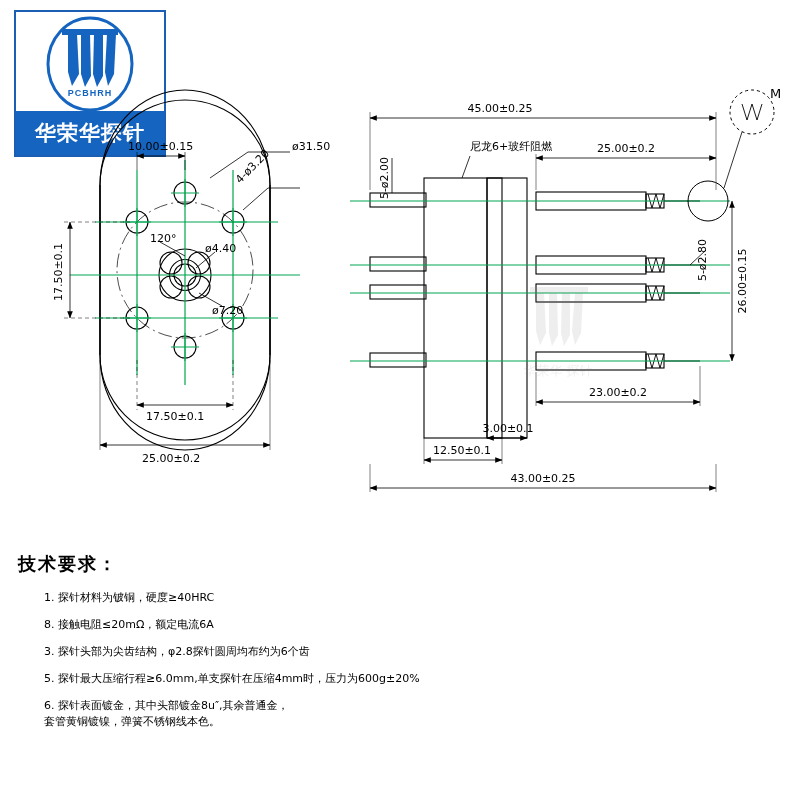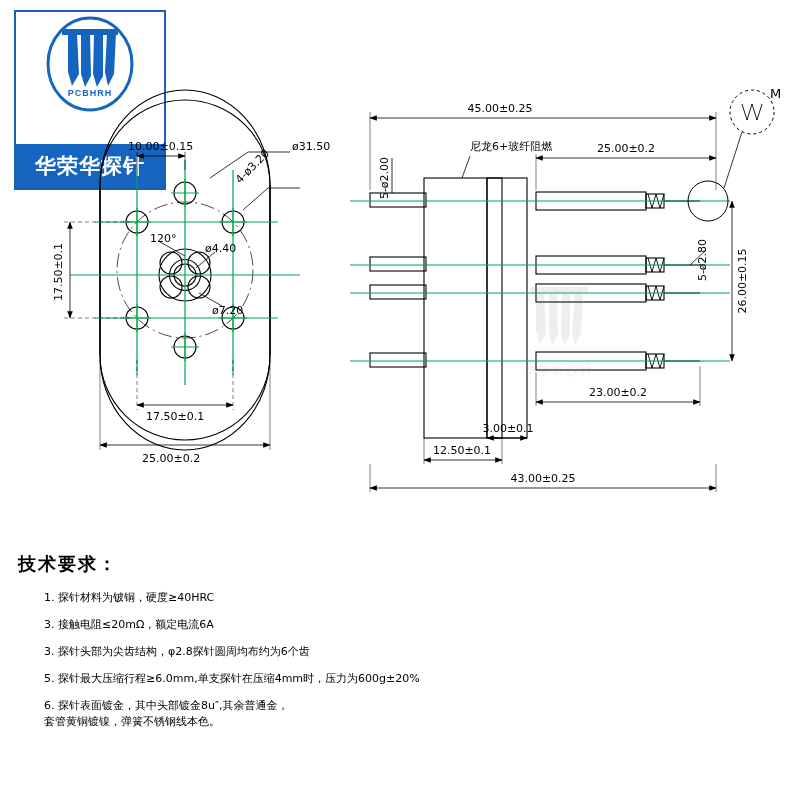--- a/index.html
+++ b/index.html
@@ -9,21 +9,21 @@
     font-family:"Liberation Sans", sans-serif;
     color:#000;
     position:relative;
     overflow:hidden;
   }
   .stage{position:absolute;left:0;top:0;width:800px;height:800px;}
   .abs{position:absolute;}
 
   
   #logo-box{
-    left:14px;top:10px;width:152px;height:180px;
+    left:14px;top:10px;width:152px;height:147px;
     border:2px solid #1a5fb4;
     background:#fff;
     box-sizing:border-box;
   }
   #logo-mark{
     position:absolute;left:0;top:0;width:148px;height:104px;
   }
   #logo-caption{
     position:absolute;left:0;bottom:0;width:148px;height:44px;
     background:#1565c0;color:#fff;
@@ -288,20 +288,20 @@
         <path d="M55 18 h8 l-2 40 -6 12 -3 -14 z"></path>
         <rect x="10" y="12" width="58" height="6"></rect>
         <text x="38" y="100" font-size="13" text-anchor="middle" font-family="DejaVu Sans, sans-serif">华荣华 探针</text>
       </g>
     </g>
   </svg>
 
   <div class="abs" id="tech-title">技术要求：</div>
   <div class="abs" id="tech-list">
     <div class="tech-item">1. 探针材料为铍铜，硬度≥40HRC</div>
-    <div class="tech-item">3. 接触电阻≤20mΩ，额定电流6A</div>
+    <div class="tech-item">8. 接触电阻≤20mΩ，额定电流6A</div>
     <div class="tech-item">3. 探针头部为尖齿结构，φ2.8探针圆周均布约为6个齿</div>
     <div class="tech-item">5. 探针最大压缩行程≥6.0mm,单支探针在压缩4mm时，压力为600g±20%</div>
     <div class="tech-item">6. 探针表面镀金，其中头部镀金8u″,其余普通金，
     套管黄铜镀镍，弹簧不锈钢线本色。</div>
   </div>
 
 </div>
 
 </body></html>

